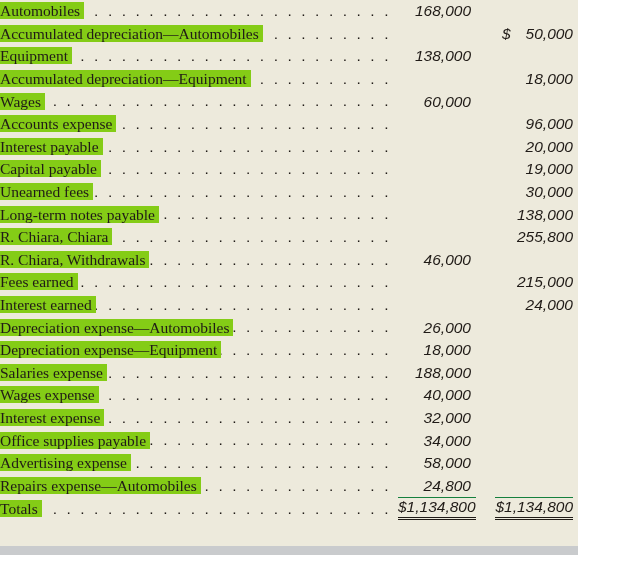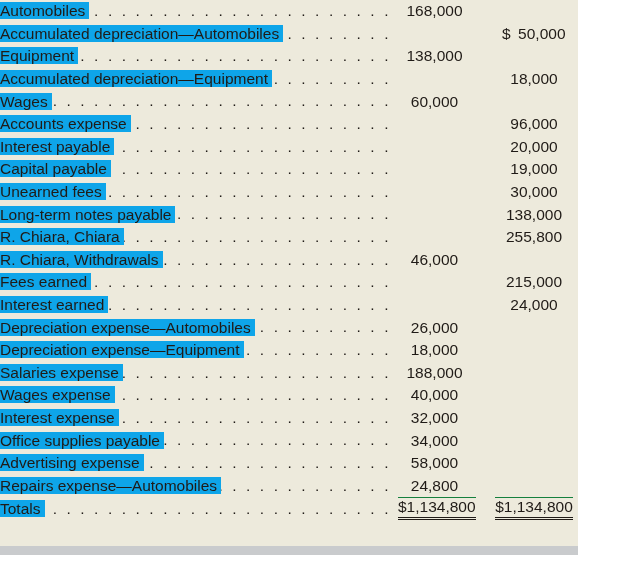--- a/index.html
+++ b/index.html
@@ -63,43 +63,45 @@
   }
 
   
   td.acct {
     width: 398px;
     padding-left: 25px;
     position: relative;
     overflow: hidden;
   }
   td.acct .nm {
-    background: #0ea5e9;
+    background: #84cc16;
     padding-right: 4px;
     position: relative;
     z-index: 2;
+    font-family: Liberation Serif, serif;
   }
   td.acct .leader {
     position: absolute;
     left: 25px;
     right: 0;
     bottom: 4px;
     z-index: 1;
     overflow: hidden;
     color: #201b17;
     letter-spacing: 2.6px;
     font-size: 15.5px;
     line-height: 1;
     white-space: nowrap;
   }
 
   
   td.dr, td.cr {
-    text-align: center;
+    text-align: right;
     font-size: 15.5px;
+    font-style: italic;
   }
   td.dr  { width: 73px;  padding-right: 0px; }
   td.dr-pad { width: 24px; }
   td.cr  { width: 78px;  padding-right: 5px; }
   td.cr-pad { width: 5px; }
 
   td .dollar {
     float: left;
     margin-left: 7px;
   }

